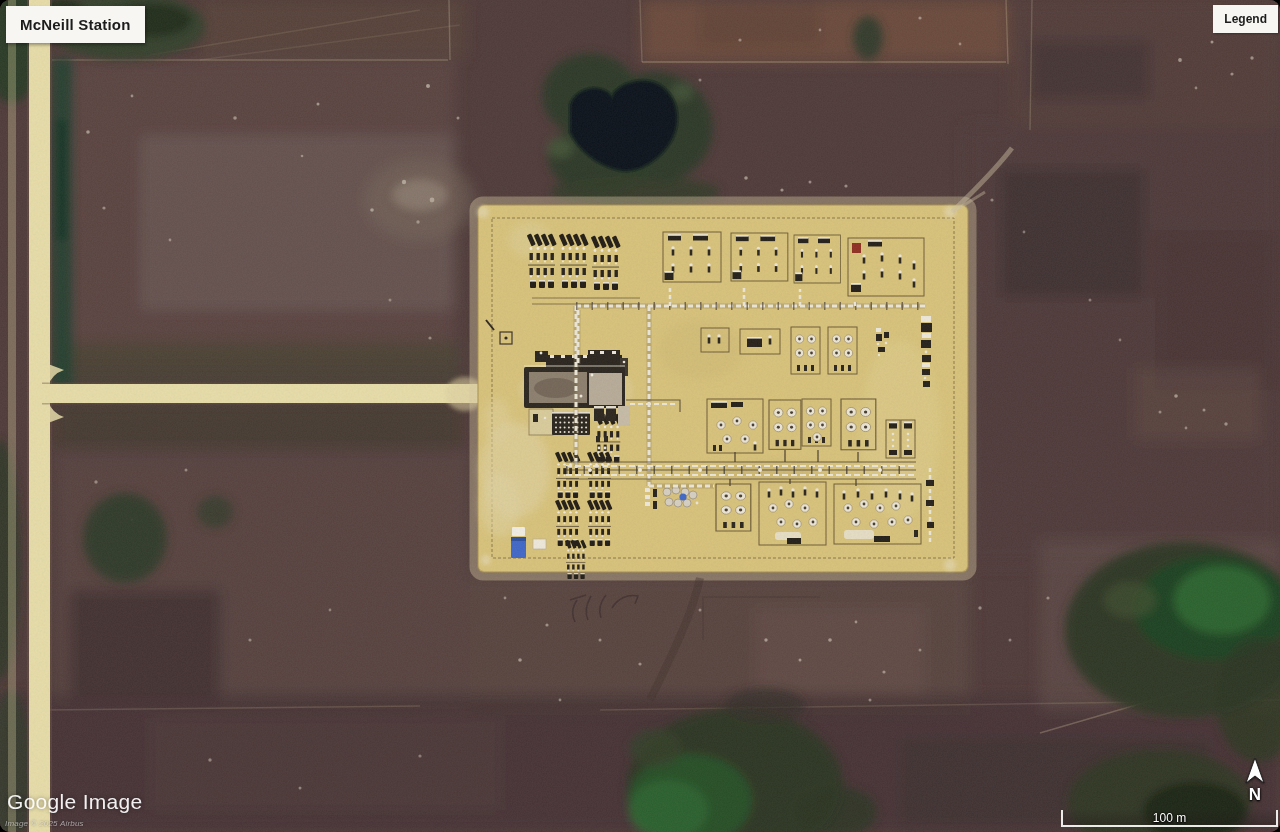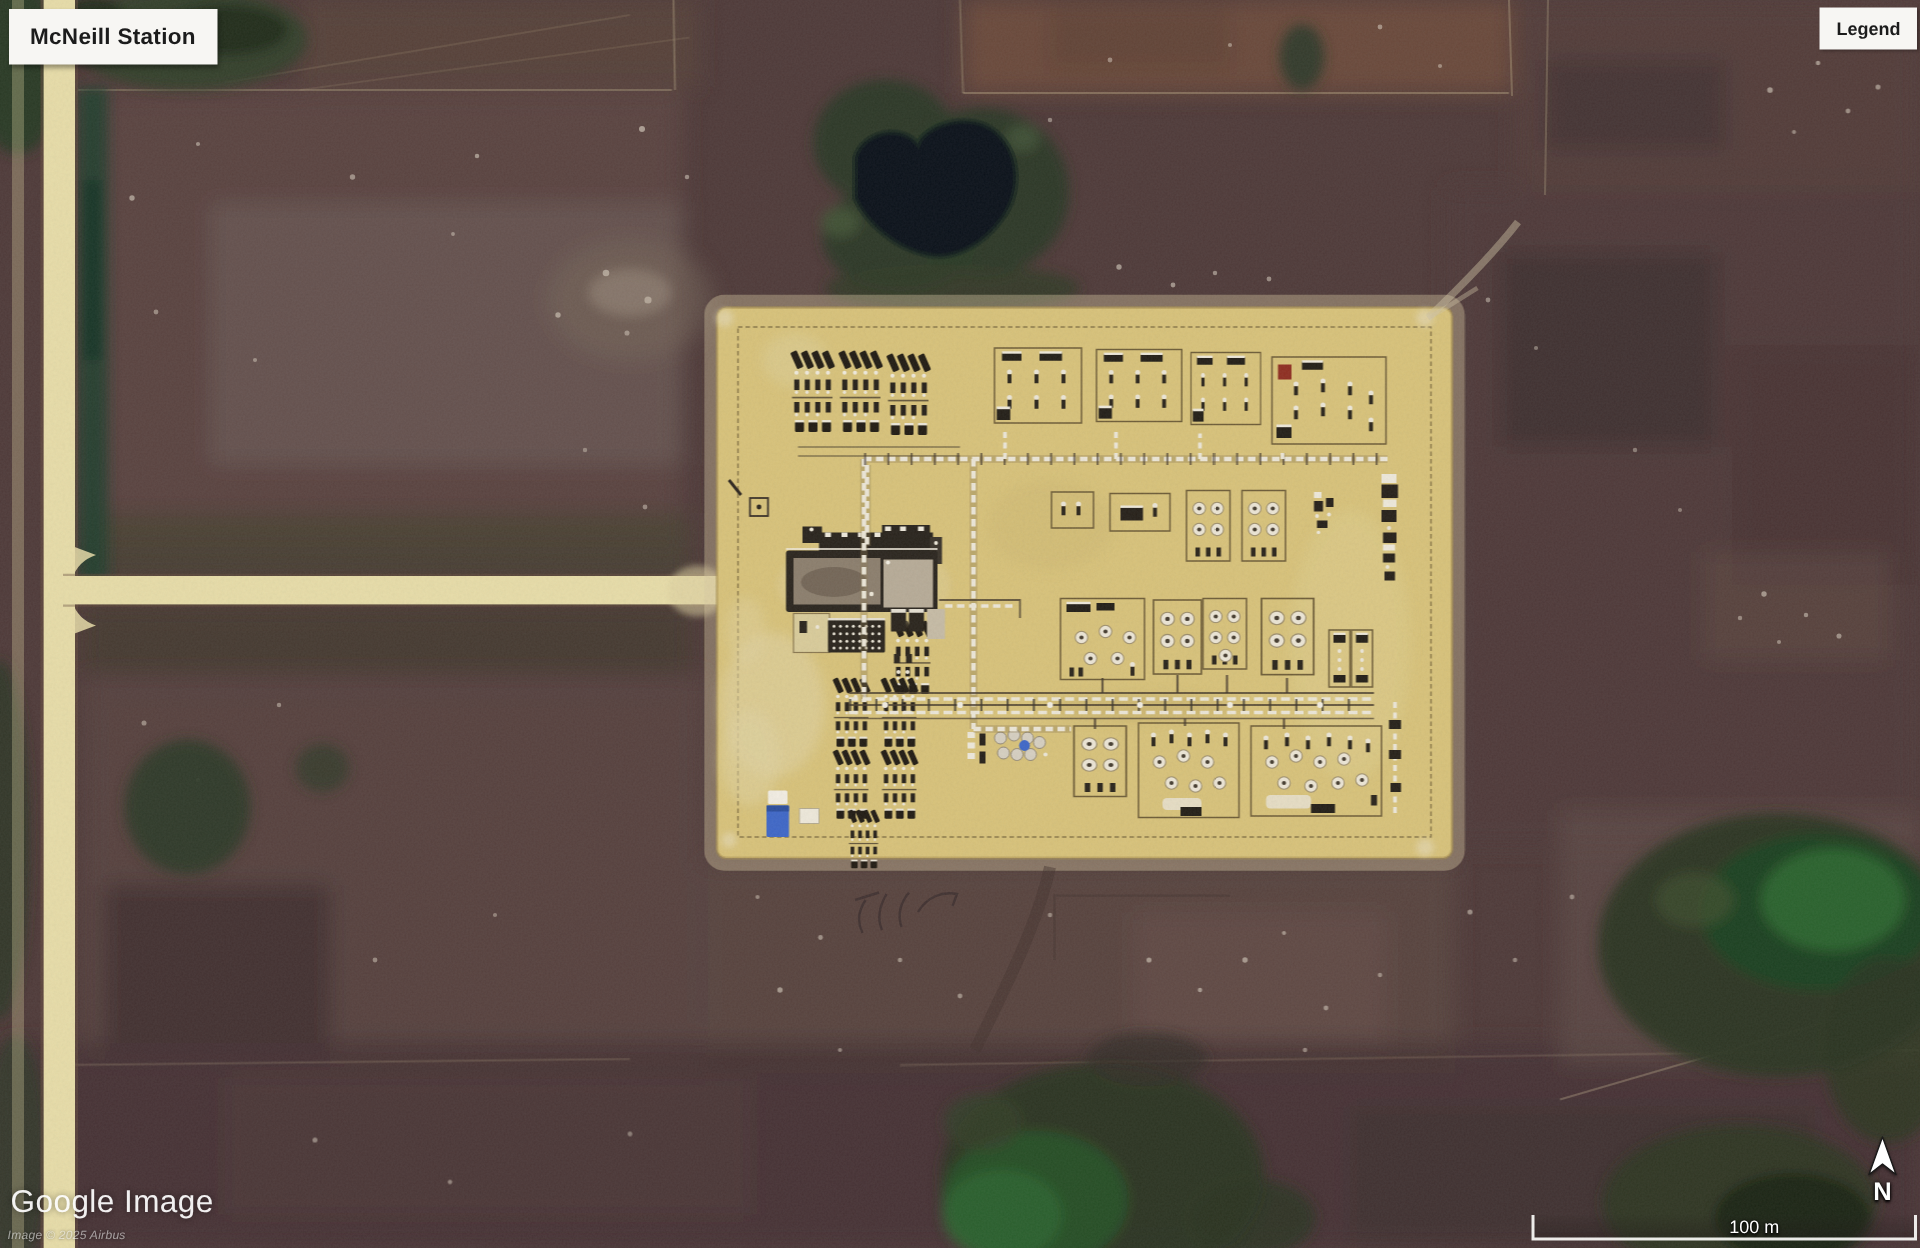--- a/index.html
+++ b/index.html
@@ -4,21 +4,21 @@
 <style>
   :root{
     --sand:#d8c37b; --sandLight:#e7dcab; --sandDark:#b89f58;
     --terrain:#4f3b3a; --terrainDark:#3c2e2f; --terrainLight:#63504a;
     --fieldRed:#6b4b3d; --green:#2c3a27; --greenDark:#1d2819; --greenBright:#2e6b33;
     --pond:#0b121b; --road:#e7dda9; --equip:#26211a; --white:#efeadd;
     --accentRed:#8f2f22; --truckBlue:#3f68c8; --uiBg:#f7f6f3; --uiText:#1c1c1c;
   }
   html,body{margin:0;padding:0;background:#000;}
   body{width:1280px;height:832px;font-family:"Liberation Sans",sans-serif;}
-  .viewport{position:relative;width:1280px;height:832px;overflow:hidden;background:var(--terrain);}
+  .viewport{position:relative;width:1280px;height:832px;overflow:hidden;background:var(--terrain);border-radius:10px;}
   .viewport svg.scene{position:absolute;left:0;top:0;width:1280px;height:832px;display:block;}
 
   .station-label{
     position:absolute;left:6px;top:6px;background:var(--uiBg);color:var(--uiText);
     font-size:15px;font-weight:bold;padding:10px 14px;letter-spacing:.2px;
     box-shadow:1px 2px 3px rgba(0,0,0,.35);white-space:nowrap;
   }
   .legend-btn{
     position:absolute;right:2px;top:5px;background:var(--uiBg);color:var(--uiText);
     font-family:"Liberation Sans",sans-serif;font-size:12px;font-weight:bold;
@@ -32,21 +32,21 @@
   .attribution{
     position:absolute;left:5px;top:819px;color:rgba(255,255,255,.55);
     font-size:8px;letter-spacing:.2px;text-shadow:0 0 2px rgba(0,0,0,.5);font-style:italic;
   }
   .scalebar{
     position:absolute;right:2px;bottom:5px;width:213px;height:15px;
     border-left:2px solid rgba(252,252,250,.92);
     border-right:2px solid rgba(252,252,250,.92);
     border-bottom:2px solid rgba(252,252,250,.92);
     background:linear-gradient(180deg,rgba(50,44,40,.05),rgba(33,29,26,.4));
-    display:flex;align-items:center;justify-content:center;padding-left:40px;
+    display:flex;align-items:center;justify-content:center;
   }
   .scalebar-label{color:#fff;font-size:12px;text-shadow:0 1px 2px #000,0 0 2px #000;}
   .compass{
     position:absolute;right:12px;top:757px;width:26px;display:flex;flex-direction:column;
     align-items:center;cursor:pointer;
   }
   .compass svg{filter:drop-shadow(0 1px 1px rgba(0,0,0,.6));}
   .north-label{
     color:#fff;font-size:17px;font-weight:bold;line-height:1;margin-top:1px;
     text-shadow:0 1px 2px #000,0 0 3px #000;

